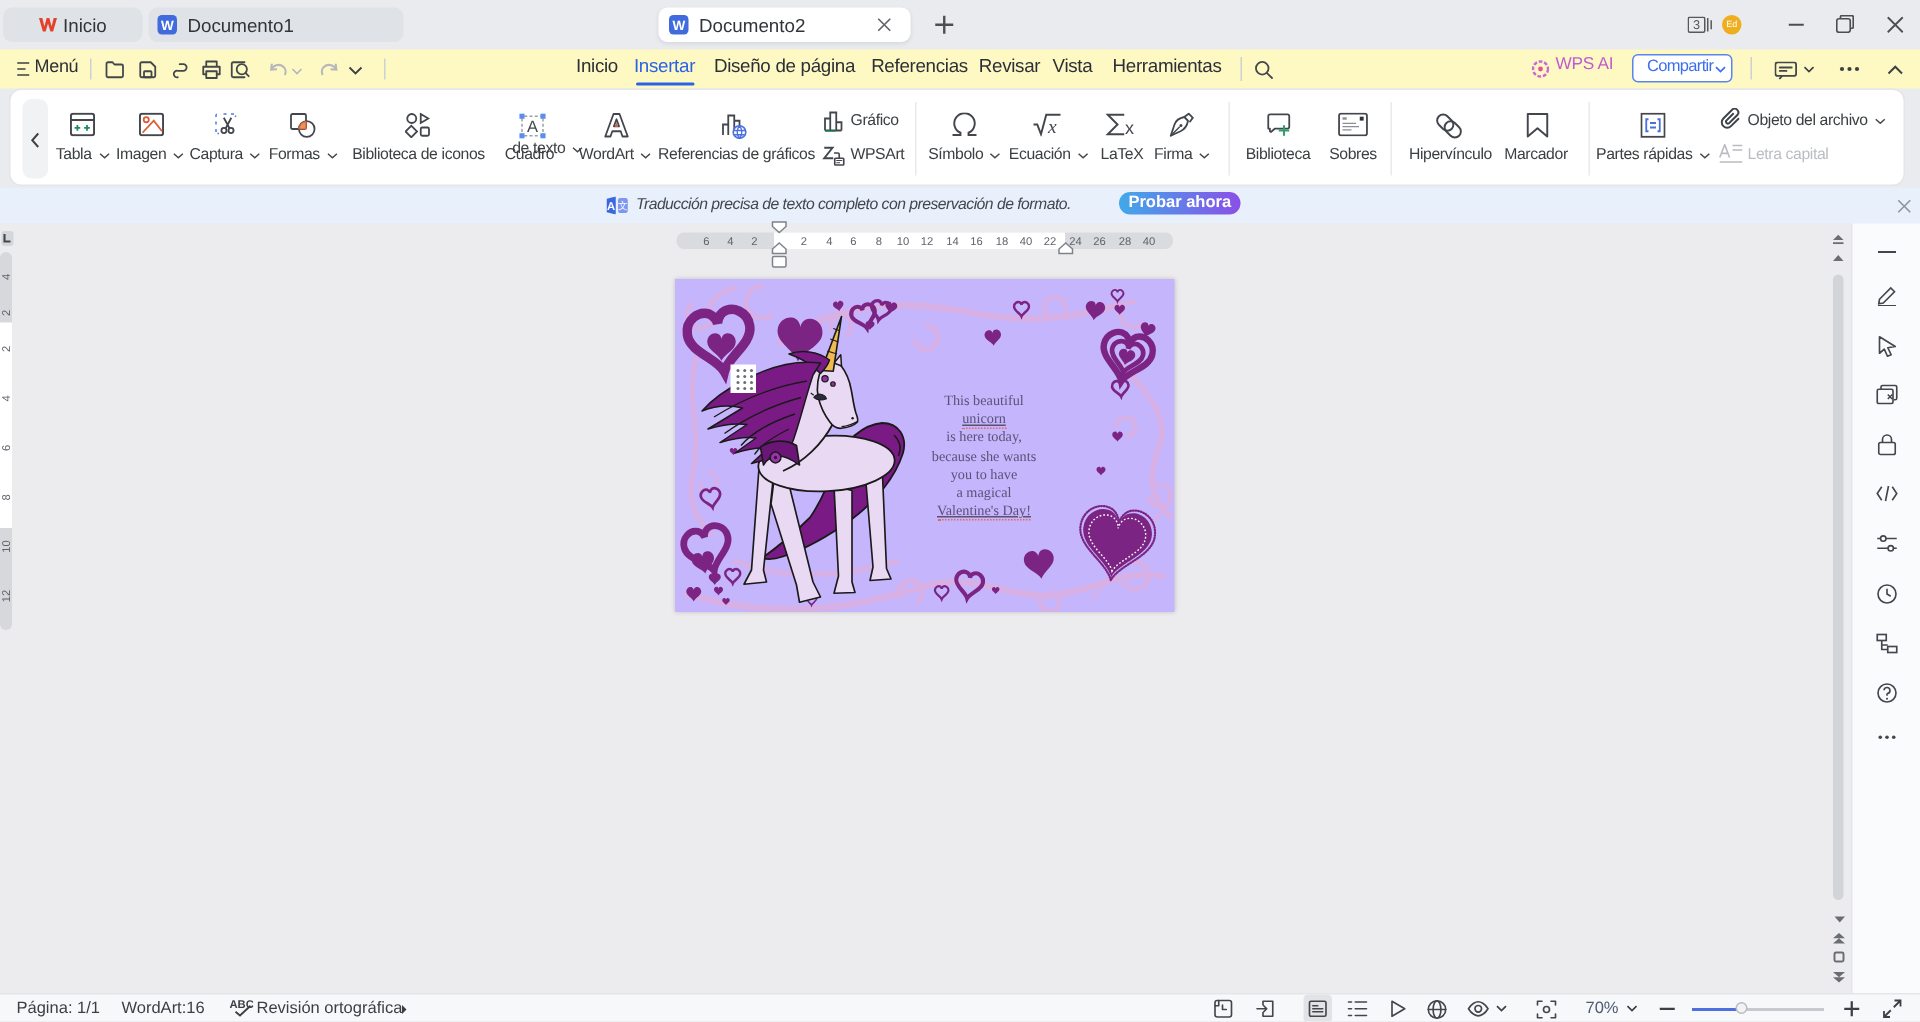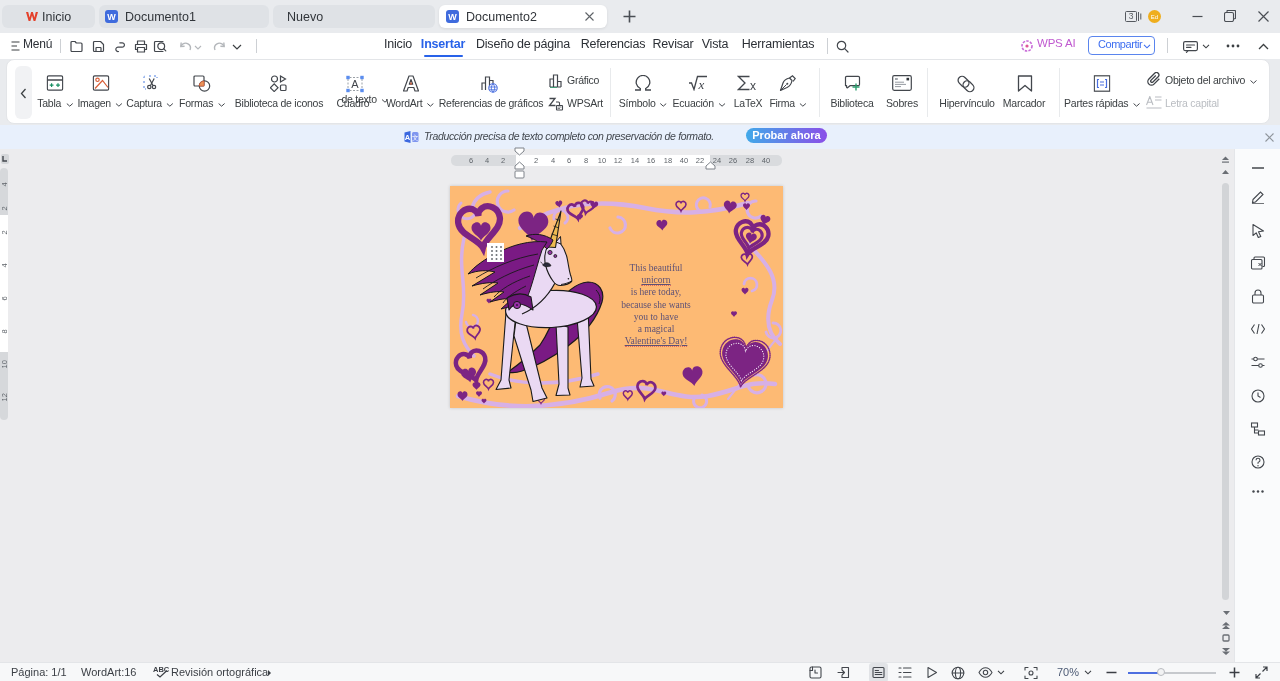--- a/index.html
+++ b/index.html
@@ -4,34 +4,34 @@
 <style>
 * { margin:0; padding:0; box-sizing:border-box; }
 html,body { width:1280px; height:681px; overflow:hidden; }
 body { font-family:"Liberation Sans", sans-serif; position:relative; background:#e9ebee; }
 
 #tabbar { position:absolute; left:0; top:0; width:1280px; height:33px; background:#e9ebee; }
 .tab { position:absolute; top:5px; height:23px; border-radius:6px; background:#dfe2e6; color:#31353a; font-size:12.5px; display:flex; align-items:center; }
 .tab.active { background:#fff; box-shadow:0 1px 3px rgba(0,0,0,.08); }
 .wicon { width:13px; height:13px; border-radius:3px; background:#3f6bdd; color:#fff; font-size:9px; font-weight:bold; display:inline-flex; align-items:center; justify-content:center; margin-right:7px; }
 
-#menurow { position:absolute; left:0; top:33px; width:1280px; height:26px; background:#ffffff; }
+#menurow { position:absolute; left:0; top:33px; width:1280px; height:26px; background:#fef9c3; }
 .mtab { position:absolute; top:4px; font-size:12.5px; letter-spacing:-0.2px; color:#2c3036; }
 .sep-v { position:absolute; width:1px; background:#cdd0d4; }
 
 #ribbon { position:absolute; left:6px; top:59px; width:1264px; height:65px; background:#fff; border:1px solid #e3e5e8; border-radius:8px; }
 .rlabel { position:absolute; font-size:10.5px; letter-spacing:-0.25px; color:#3c4043; white-space:nowrap; transform:translateX(-50%); top:37px; }
 .ricon { position:absolute; transform:translateX(-50%); top:15px; }
 .rsep { position:absolute; top:8px; height:49px; width:1px; background:#e8eaec; }
 .dd { display:inline-block; margin-left:2px; }
 
 #notif { position:absolute; left:0; top:125px; width:1280px; height:24px; background:#e8f0fc; }
 
 #docarea { position:absolute; left:0; top:149px; width:1234px; height:513px; background:#ececee; }
-#page { position:absolute; left:450px; top:37px; width:333px; height:222px; background:#fdba74; box-shadow:0 0 3px rgba(0,0,0,.18); }
+#page { position:absolute; left:450px; top:37px; width:333px; height:222px; background:#c4b5fd; box-shadow:0 0 3px rgba(0,0,0,.18); }
 
 #hruler { position:absolute; left:451px; top:6px; width:331px; height:11px; background:#d9dbde; border-radius:5px; }
 #hruler .white { position:absolute; left:65px; top:0; width:194px; height:11px; background:#fff; }
 .rnum { position:absolute; top:1px; font-size:7.5px; color:#5f646a; transform:translateX(-50%); }
 
 #vruler { position:absolute; left:0; top:19px; width:8px; height:252px; background:#d6d8db; border-radius:4px; }
 #vruler .white { position:absolute; left:0; top:47px; width:8px; height:137px; background:#fff; }
 .vnum { position:absolute; left:0px; font-size:7.5px; color:#5f646a; transform:rotate(-90deg); transform-origin:center; width:8px; text-align:center; }
 
 #sidebar { position:absolute; left:1234px; top:149px; width:46px; height:513px; background:#fafbfc; border-left:1px solid #e4e6e9; }
@@ -46,21 +46,20 @@
 <body>
 
 <div id="tabbar">
   <div class="tab" style="left:2px; width:93px; padding-left:23px;">
     <svg width="14" height="13" viewBox="0 0 14 13" style="position:absolute;left:23px;top:5px">
         <path d="M1 2 L3.6 11 L5.4 11 L7 5.6 L8.6 11 L10.4 11 L13 2 L10.8 2 L9.4 7.6 L7.9 2 L6.1 2 L4.6 7.6 L3.2 2 Z" fill="#e4402a"></path>
       </svg>
     <span style="margin-left:17px">Inicio</span>
   </div>
   <div class="tab" style="left:99px; width:170px; padding-left:6px;"><span class="wicon">W</span>Documento1</div>
-  <div class="tab" style="left:273px; width:162px; padding-left:14px;">Nuevo</div>
   <div class="tab active" style="left:439px; width:168px; padding-left:7px;"><span class="wicon">W</span>Documento2
     <svg width="11" height="11" viewBox="0 0 11 11" style="position:absolute;right:12px;top:6px">
         <path d="M1.5 1.5 L9.5 9.5 M9.5 1.5 L1.5 9.5" stroke="#5f6368" stroke-width="1.1"></path>
       </svg>
   </div>
   <svg width="13" height="13" viewBox="0 0 13 13" style="position:absolute;left:623px;top:10px">
       <path d="M6.5 0.5 V12.5 M0.5 6.5 H12.5" stroke="#4a4e54" stroke-width="1.6"></path>
     </svg>
 
   <svg width="17" height="11" viewBox="0 0 17 11" style="position:absolute;left:1125px;top:11px">
@@ -117,21 +116,21 @@
   <svg width="14" height="12" viewBox="0 0 14 12" style="position:absolute;left:212px;top:8px">
       <path d="M12 5 C10.5 2.5 7.5 1.5 5 2.8 C2.8 4 2 6.5 3 9" fill="none" stroke="#b4b7bb" stroke-width="1.4"></path>
       <path d="M11.8 1.5 L12.2 5.4 L8.4 5.2" fill="none" stroke="#b4b7bb" stroke-width="1.4"></path>
     </svg>
   <svg width="10" height="6" viewBox="0 0 10 6" style="position:absolute;left:232px;top:11px">
       <path d="M1 1 L5 5 L9 1" fill="none" stroke="#3c4043" stroke-width="1.2"></path>
     </svg>
   <div class="sep-v" style="left:256px; top:6px; height:14px;"></div>
 
   <div class="mtab" style="left:398px; transform:translateX(-50%)">Inicio</div>
-  <div class="mtab" style="left:443px; transform:translateX(-50%); color:#2862e9; font-weight:bold;">Insertar</div>
+  <div class="mtab" style="left:443px; transform:translateX(-50%); color:#2862e9; font-weight:normal;">Insertar</div>
   <div style="position:absolute; left:424px; top:22px; width:39px; height:2px; background:#2862e9; border-radius:1px;"></div>
   <div class="mtab" style="left:523px; transform:translateX(-50%)">Diseño de página</div>
   <div class="mtab" style="left:613px; transform:translateX(-50%)">Referencias</div>
   <div class="mtab" style="left:673px; transform:translateX(-50%)">Revisar</div>
   <div class="mtab" style="left:715px; transform:translateX(-50%)">Vista</div>
   <div class="mtab" style="left:778px; transform:translateX(-50%)">Herramientas</div>
   <div class="sep-v" style="left:827px; top:5px; height:16px;"></div>
   <svg class="ic" width="13" height="13" viewBox="0 0 13 13" style="position:absolute;left:836px;top:7px">
       <circle cx="5.5" cy="5.5" r="4.2"></circle>
       <path d="M8.7 8.7 L12 12"></path>

